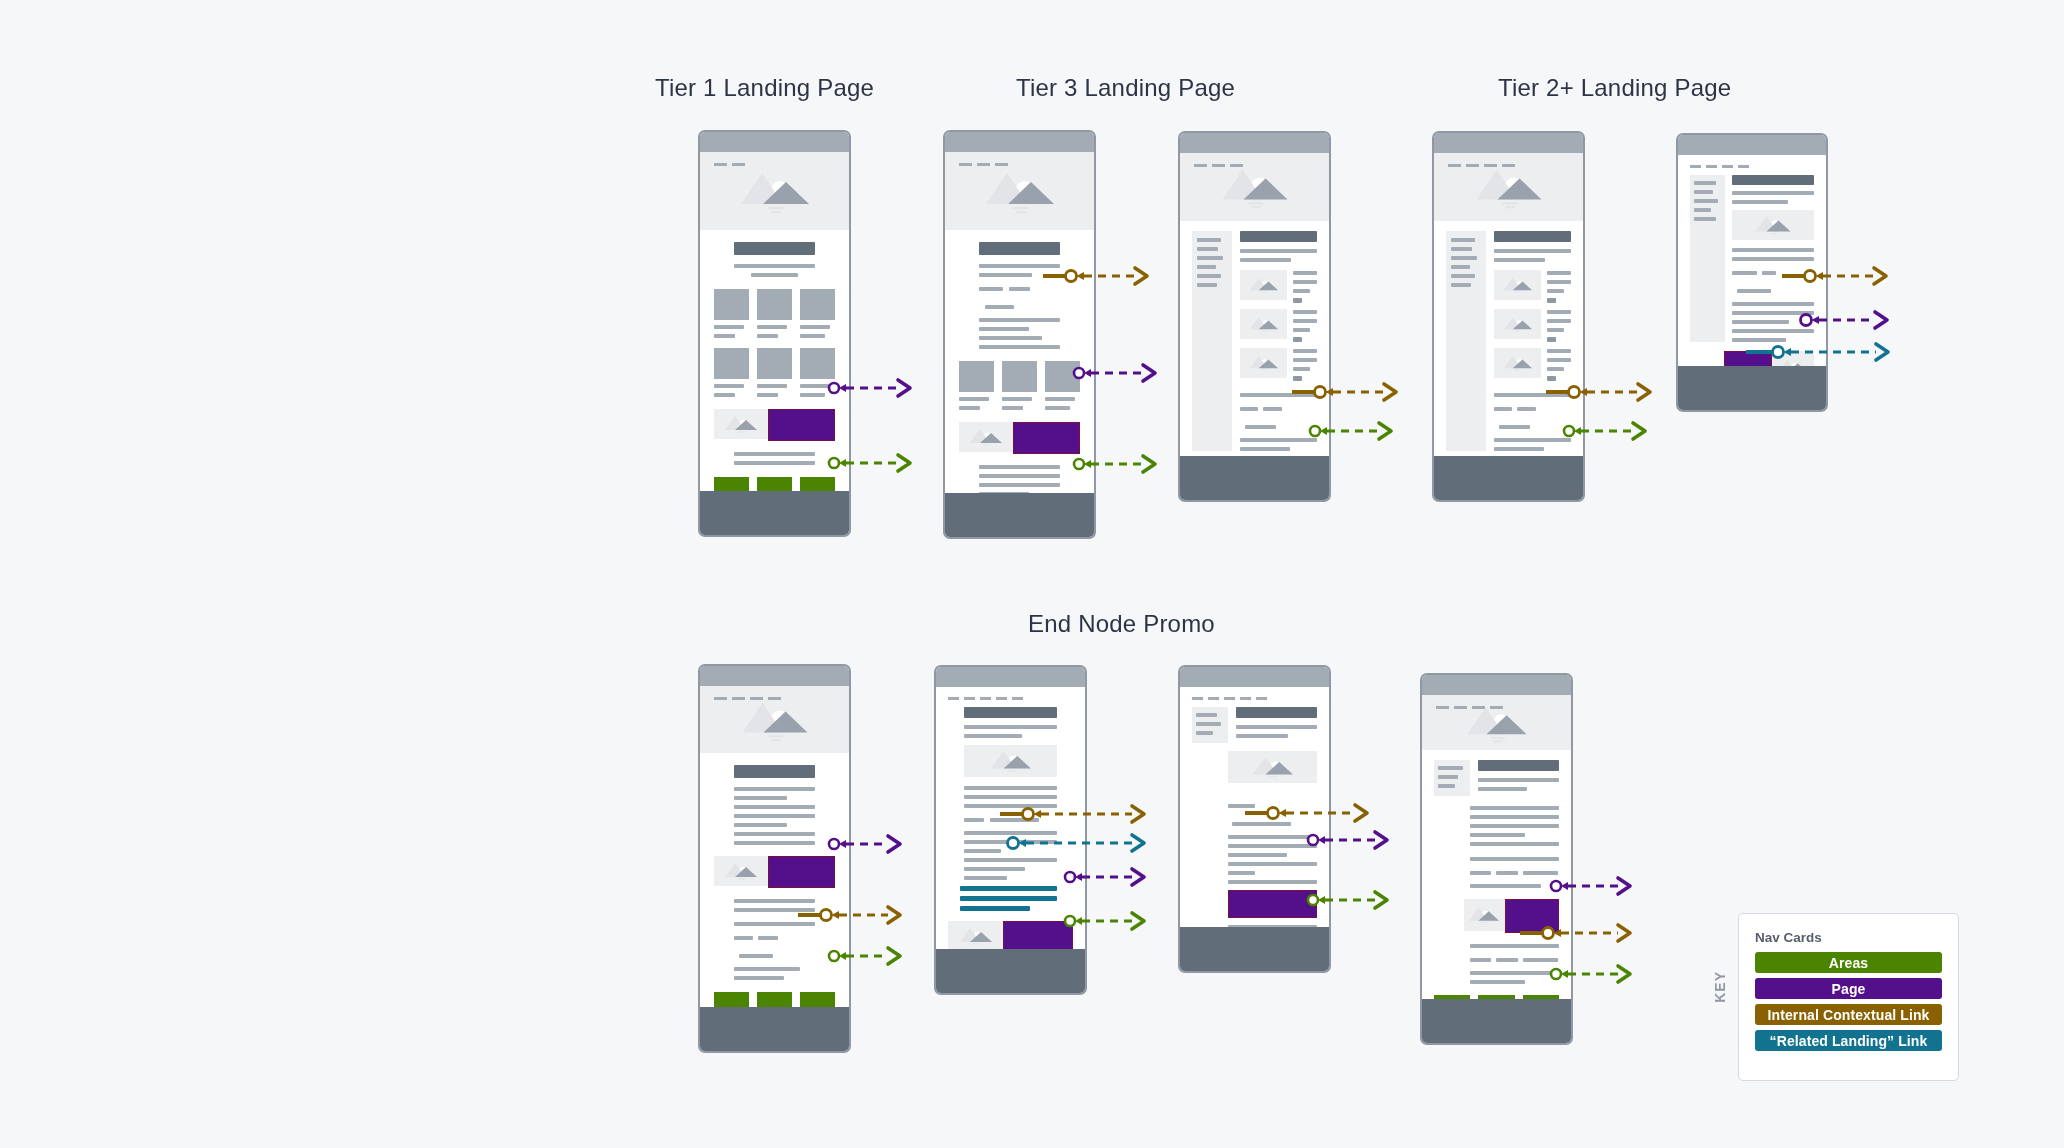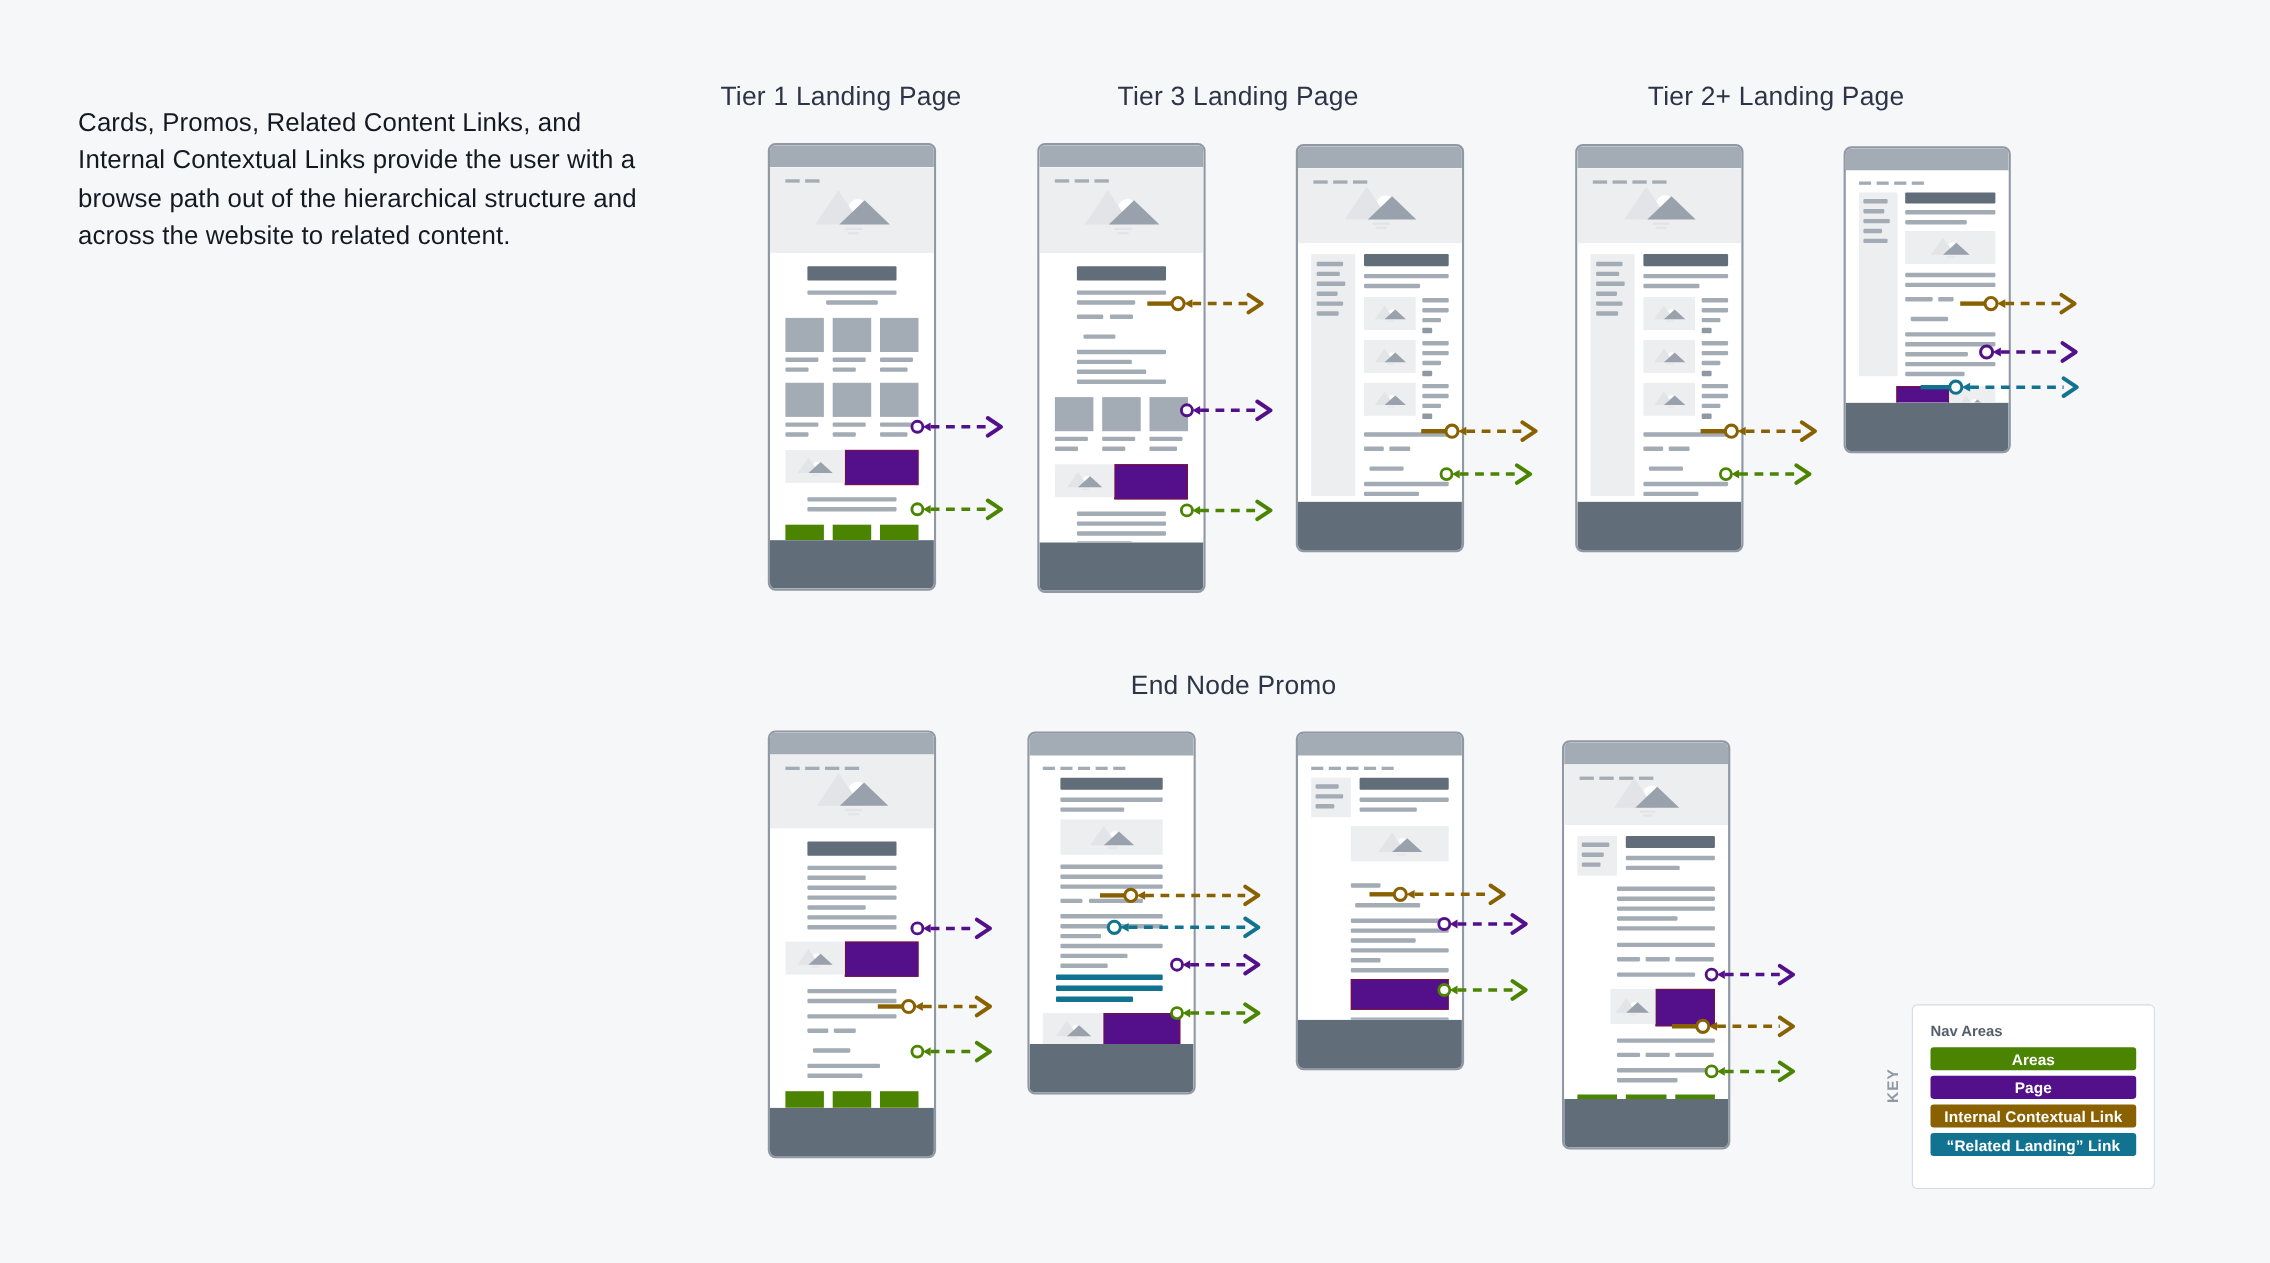--- a/index.html
+++ b/index.html
@@ -78,21 +78,20 @@
     height:21px;border-radius:3px;margin-bottom:5px;
     display:flex;align-items:center;justify-content:center;
     color:#ffffff;font-size:14px;font-weight:bold;letter-spacing:.1px;
   }
 </style>
 </head>
 <body>
 
 <div class="stage">
 
-  <p class="intro">Cards, Promos, Related Content Links, and Internal Contextual Links provide the user with a browse path out of the hierarchical structure and across the website to related content.</p>
 
   <div class="sect-title" style="left:655px;top:74px;">Tier 1 Landing Page</div>
   <div class="sect-title" style="left:1016px;top:74px;">Tier 3 Landing Page</div>
   <div class="sect-title" style="left:1498px;top:74px;">Tier 2+ Landing Page</div>
   <div class="sect-title" style="left:1028px;top:610px;">End Node Promo</div>
 
   <div class="phone" style="left:698px;top:130px;width:153px;height:407px;">
     <div class="notch"></div>
     <div class="screen">
       <div class="hero" style="height:78px;">
@@ -1000,21 +999,21 @@
       <circle cx="8" cy="12" r="5" fill="#ffffff" stroke="#4b8400" stroke-width="2.6"></circle>
       <path d="M13 12 L20 8 L20 16 Z" fill="#4b8400"></path>
       <path d="M20 12 H70" stroke="#4b8400" stroke-width="3.2" stroke-dasharray="8 6"></path>
       <path d="M70 4 L82 12 L70 20" fill="none" stroke="#4b8400" stroke-width="3.6" stroke-linecap="round" stroke-linejoin="round"></path>
     </svg>
   </div>
 
   <div class="keywrap">
     <div class="keylabel">KEY</div>
     <div class="keybox">
-      <div class="navareas">Nav Areas</div>
+      <div class="navareas">Nav Cards</div>
       <div class="keyitem" style="background:#4b8400;">Areas</div>
       <div class="keyitem" style="background:#53108a;">Page</div>
       <div class="keyitem" style="background:#8a6100;">Internal Contextual Link</div>
       <div class="keyitem" style="background:#11738f;">“Related Landing” Link</div>
     </div>
   </div>
 
 </div>
 
 </body></html>

